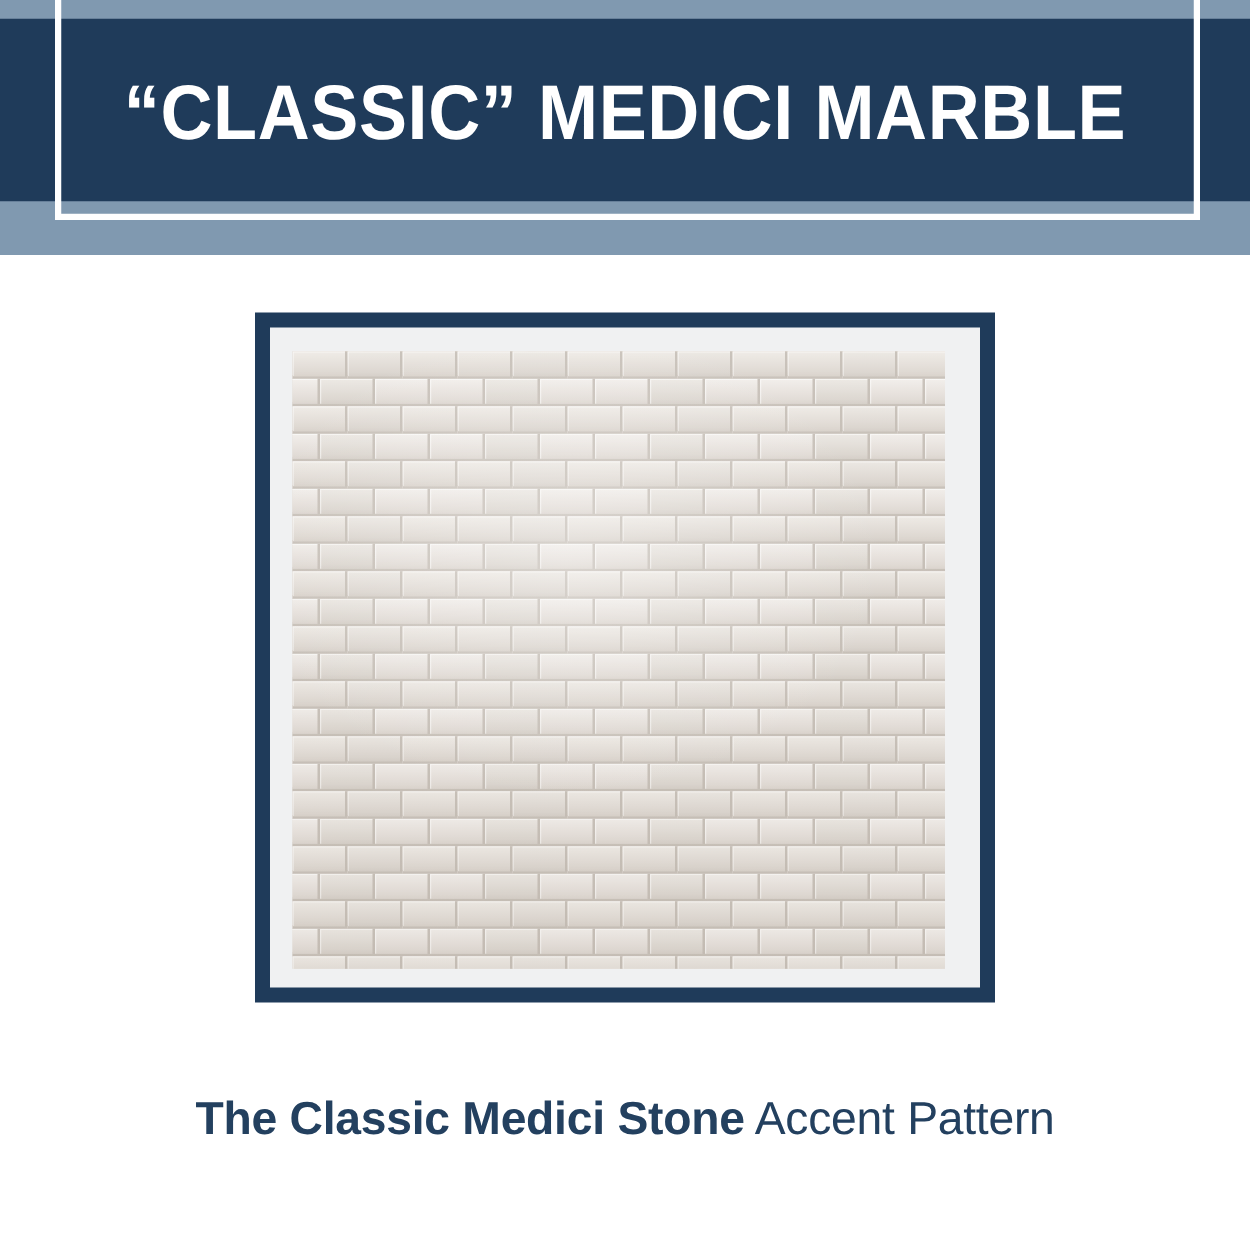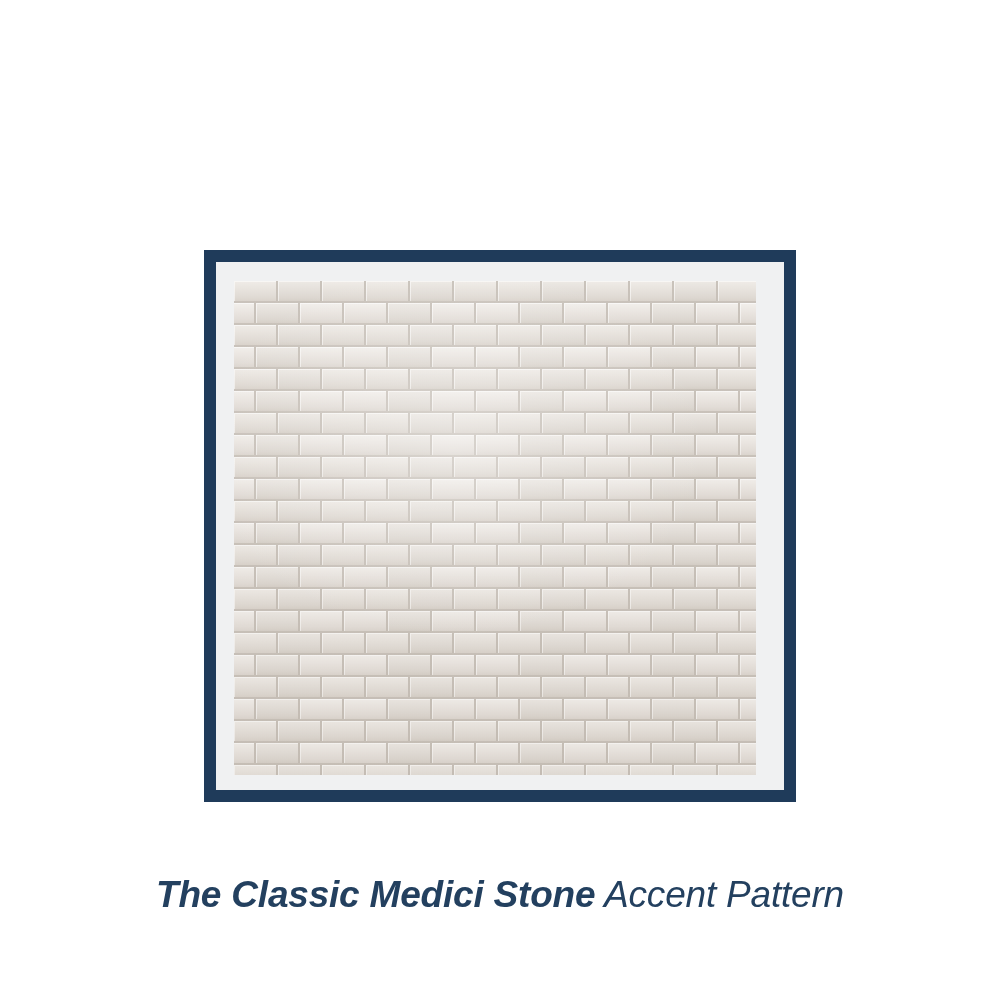--- a/index.html
+++ b/index.html
@@ -174,31 +174,36 @@
     position: absolute;
     left: 60px;
     top: 872px;
     width: 880px;
     text-align: center;
     color: #23405f;
     font-family: "Liberation Sans", sans-serif;
     font-size: 37px;
     line-height: 46px;
     letter-spacing: -0.2px;
-    font-style: italic;
   }
   .caption .line { display: block; white-space: nowrap; }
   .caption .strong { font-weight: bold; }
   .caption .light { font-weight: normal; }
 </style>
 </head>
 <body>
 
 <div id="page">
 
+  <div class="header-zone">
+    <div class="band-light"></div>
+    <div class="band-navy"></div>
+    <div class="frame-outline"></div>
+    <div class="header-title">“CLASSIC” MEDICI MARBLE</div>
+  </div>
 
   <div class="product-figure">
     <div class="product-mat">
       <div class="tile-field">
         <div class="brick-layer"></div>
         <div id="brick-rows">
             <div class="brick-row" style="top: 0px;">
               <div class="brick"></div>
               <div class="brick v3"></div>
               <div class="brick"></div>

